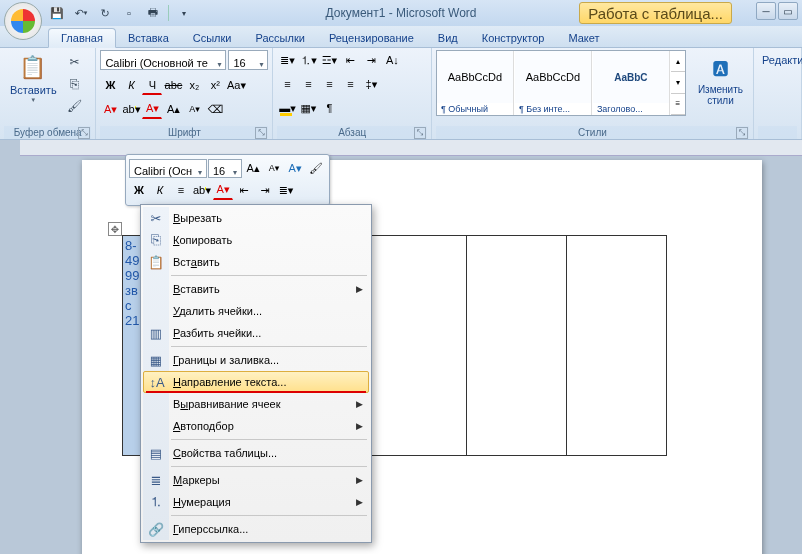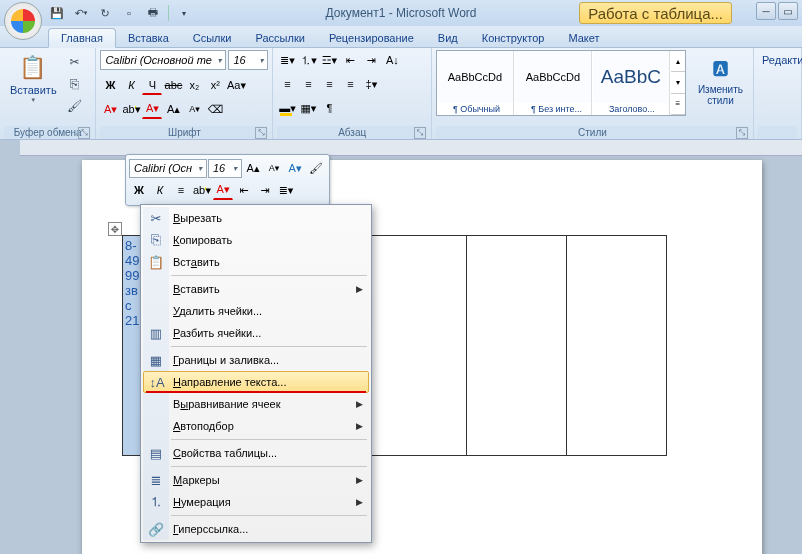--- a/index.html
+++ b/index.html
@@ -24,32 +24,32 @@
 .group { border-right: 1px solid #c2d4e6; padding: 2px 4px 0 4px; display: flex; flex-direction: column; position: relative; }
 .group-body { flex: 1; display: flex; align-items: flex-start; gap: 2px; }
 .group-title { text-align: center; font-size: 10px; color: #4a6a8a; padding: 1px 0; background: rgba(200,220,240,0.4); position: relative;}
 .group-launcher { position:absolute; right:1px; top:1px; width:12px; height:12px; border:1px solid #9ab; font-size:8px; display:flex; align-items:center; justify-content:center; color:#567;}
 
 .big-btn { display:flex; flex-direction:column; align-items:center; padding:2px 6px; cursor:pointer; border-radius:3px;}
 .big-icon { width:32px; height:32px; display:flex; align-items:center; justify-content:center; font-size:22px;}
 .sml-col { display:flex; flex-direction:column; gap:2px; padding-top:2px;}
 .sml-btn { width:20px; height:20px; display:flex; align-items:center; justify-content:center; font-size:12px; cursor:pointer; border-radius:2px; color:#345;}
 
-.combo { height:20px; background:#fff; border:1px solid #9ab; display:flex; align-items:center; padding:0 2px 0 4px; font-size:11px;font-style:italic;}
+.combo { height:20px; background:#fff; border:1px solid #9ab; display:flex; align-items:flex-end; padding:0 2px 0 4px; font-size:11px;}
 .combo .dd { margin-left:auto; font-size:8px; color:#567; padding:0 2px;}
 .font-combos { display:flex; gap:2px; margin-bottom:3px;}
 .font-row { display:flex; gap:1px; margin-bottom:2px;}
 .fb { width:20px; height:20px; display:flex; align-items:center; justify-content:center; font-size:11px; cursor:pointer; border:1px solid transparent;}
 .underline-red { border-bottom:2px solid #d00;}
 .hl-y { width:14px; height:3px; background:#ff0; display:block; margin-top:-3px;}
 
 .styles-gallery { display:flex; gap:1px; background:#fff; border:1px solid #9ab; height:66px;}
 .style-item { width:77px; display:flex; flex-direction:column; border-right:1px solid #ddd;}
 .style-prev { flex:1; display:flex; align-items:center; justify-content:center; font-size:11px; color:#000; background:#fafcff;}
-.style-name { font-size:9px; text-align:left; color:#15428b; padding:1px 16px; white-space:nowrap; overflow:hidden;}
+.style-name { font-size:9px; text-align:left; color:#15428b; padding:1px 4px; white-space:nowrap; overflow:hidden;}
 .style-scroll { width:14px; display:flex; flex-direction:column;}
 .style-scroll div{ flex:1; border-bottom:1px solid #ccc; display:flex; align-items:center; justify-content:center; font-size:8px;}
 
 .doc-area { background:#b9c8d8; height:414px; position:relative; overflow:hidden;}
 .page { position:absolute; left:82px; top:20px; width:680px; height:480px; background:#fff; box-shadow:1px 2px 6px rgba(0,0,0,0.35);}
 .tbl { position:absolute; left:40px; top:75px; border-collapse:collapse;}
 .tbl td { border:1px solid #333; width:100px; height:220px; vertical-align:top; padding:2px; font-size:13px; color:#2258aa;}
 .cell-sel { background:#b8d0ea;}
 .move-handle { position:absolute; left:26px; top:62px; width:14px; height:14px; border:1px solid #888; background:#fff; display:flex; align-items:center; justify-content:center; font-size:10px; color:#666;}
 
@@ -184,21 +184,21 @@
       <div class="styles-gallery">
         <div class="style-item">
           <div class="style-prev">AaBbCcDd</div>
           <div class="style-name">¶ Обычный</div>
         </div>
         <div class="style-item">
           <div class="style-prev">AaBbCcDd</div>
           <div class="style-name">¶ Без инте...</div>
         </div>
         <div class="style-item">
-          <div class="style-prev" style="font-size:19px;color:#1f497d;font-weight:normal">AaBbC</div>
+          <div class="style-prev" style="font-size:10px;color:#1f497d;font-weight:bold">AaBbC</div>
           <div class="style-name">Заголово...</div>
         </div>
         <div class="style-scroll">
             <div>▴</div>
             <div>▾</div>
             <div>≡</div>
           </div>
       </div>
       <div class="big-btn" style="margin-left:4px">
         <div class="big-icon" style="font-size:18px;color:#1f6fb8">🅰</div>

